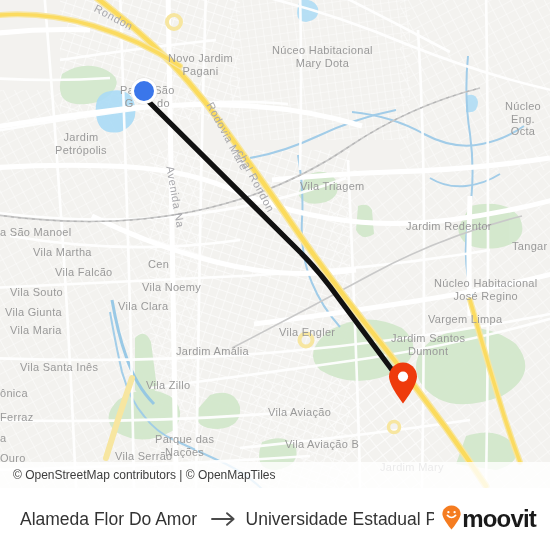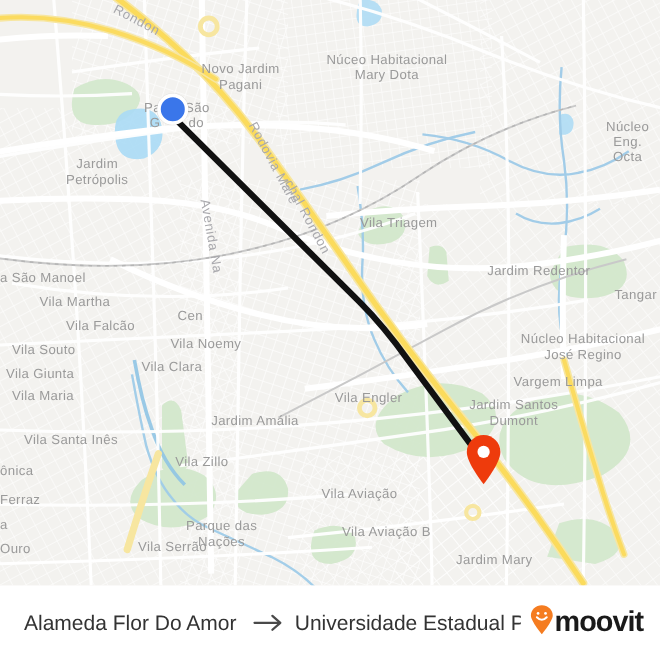--- a/index.html
+++ b/index.html
@@ -343,20 +343,23 @@
     <div class="origin-marker" id="origin-marker" style="left: 131px; top: 78px; background: rgb(58, 118, 234);"></div>
 
     <div class="dest-marker" id="dest-marker" style="left: 388px; top: 362px;">
       <svg viewBox="0 0 30 42" width="30" height="42">
         <path d="M15 41.5 C15 41.5 29 24 29 14.6 C29 6.8 22.7 0.5 15 0.5 C7.3 0.5 1 6.8 1 14.6 C1 24 15 41.5 15 41.5 Z" fill="#ee3b0c"></path>
         <circle cx="15" cy="14.6" r="5.1" fill="#ffffff"></circle>
       </svg>
     </div>
 
 
+    <div id="attribution">
+      <span>© OpenStreetMap contributors | © OpenMapTiles</span>
+    </div>
   </div>
 
   <div id="bottom-bar">
     <div id="route-summary">
       <span class="route-endpoint">Alameda Flor Do Amor ...</span>
       <span id="route-arrow">
         <svg width="26" height="16" viewBox="0 0 26 16" aria-hidden="true">
           <path d="M1 8 H22" stroke="#4a4a4a" stroke-width="1.9" fill="none" stroke-linecap="round"></path>
           <path d="M16 2.2 L22.6 8 L16 13.8" stroke="#4a4a4a" stroke-width="1.9" fill="none" stroke-linecap="round" stroke-linejoin="round"></path>
         </svg>

